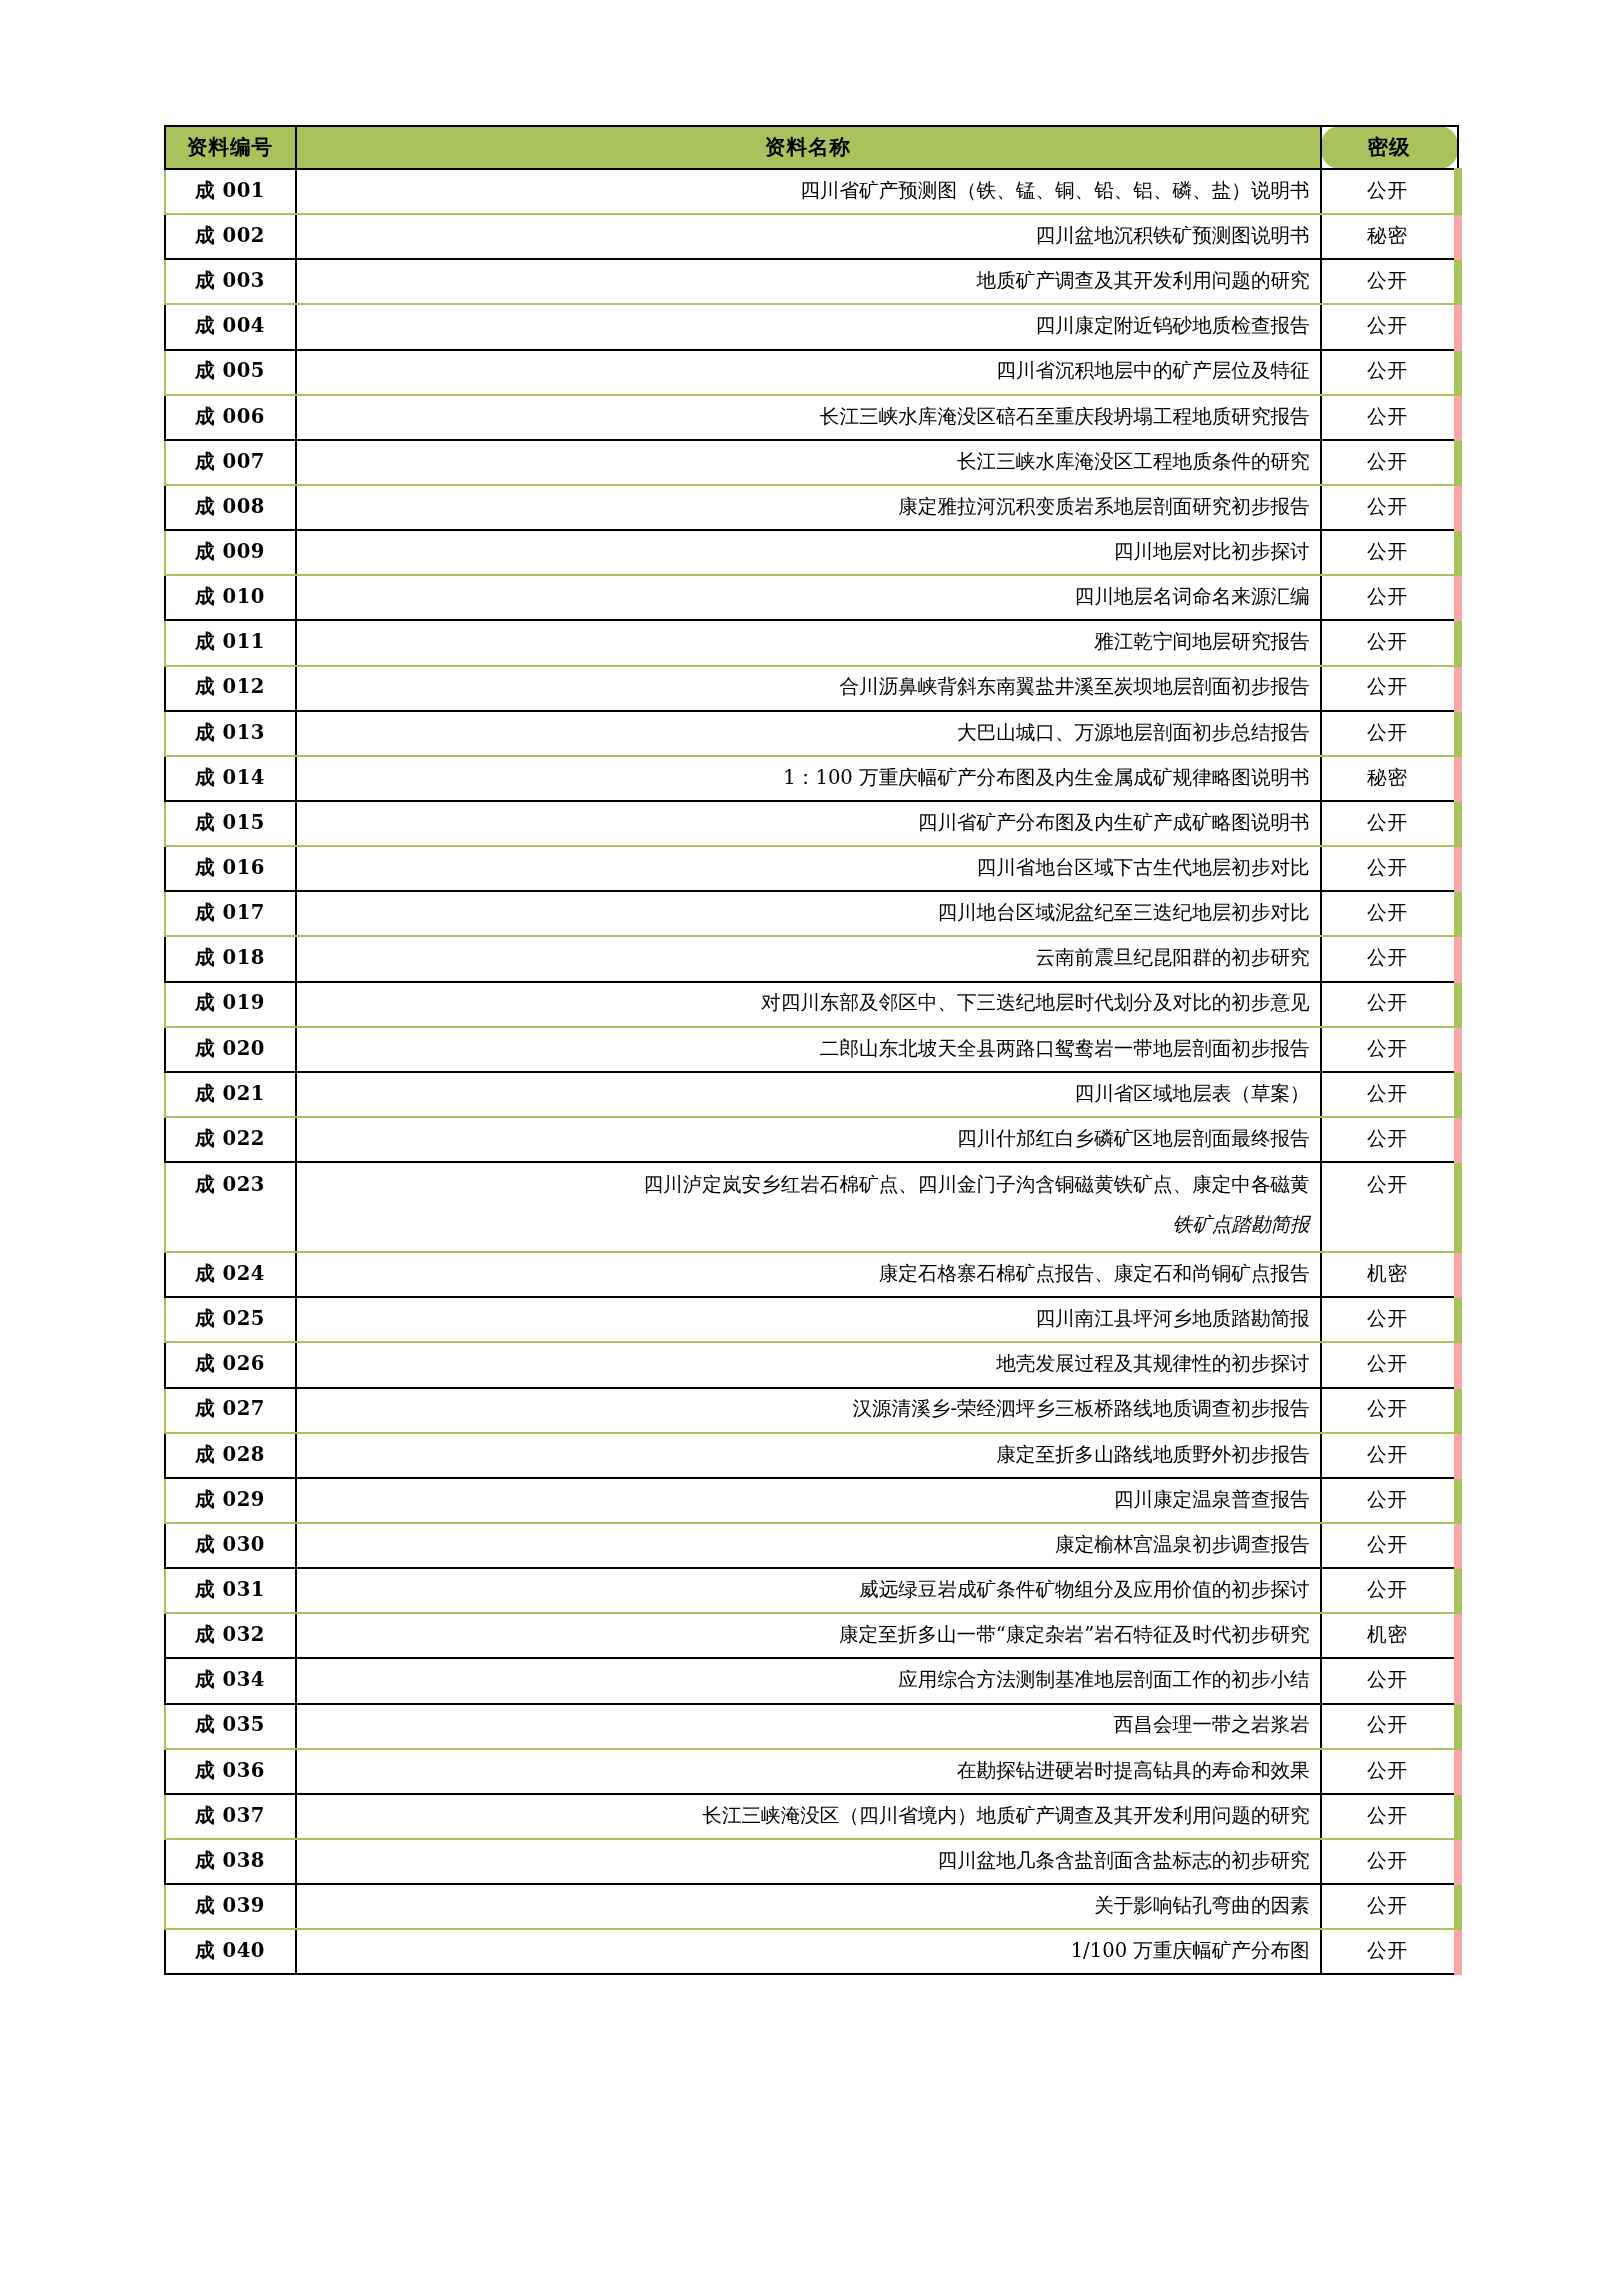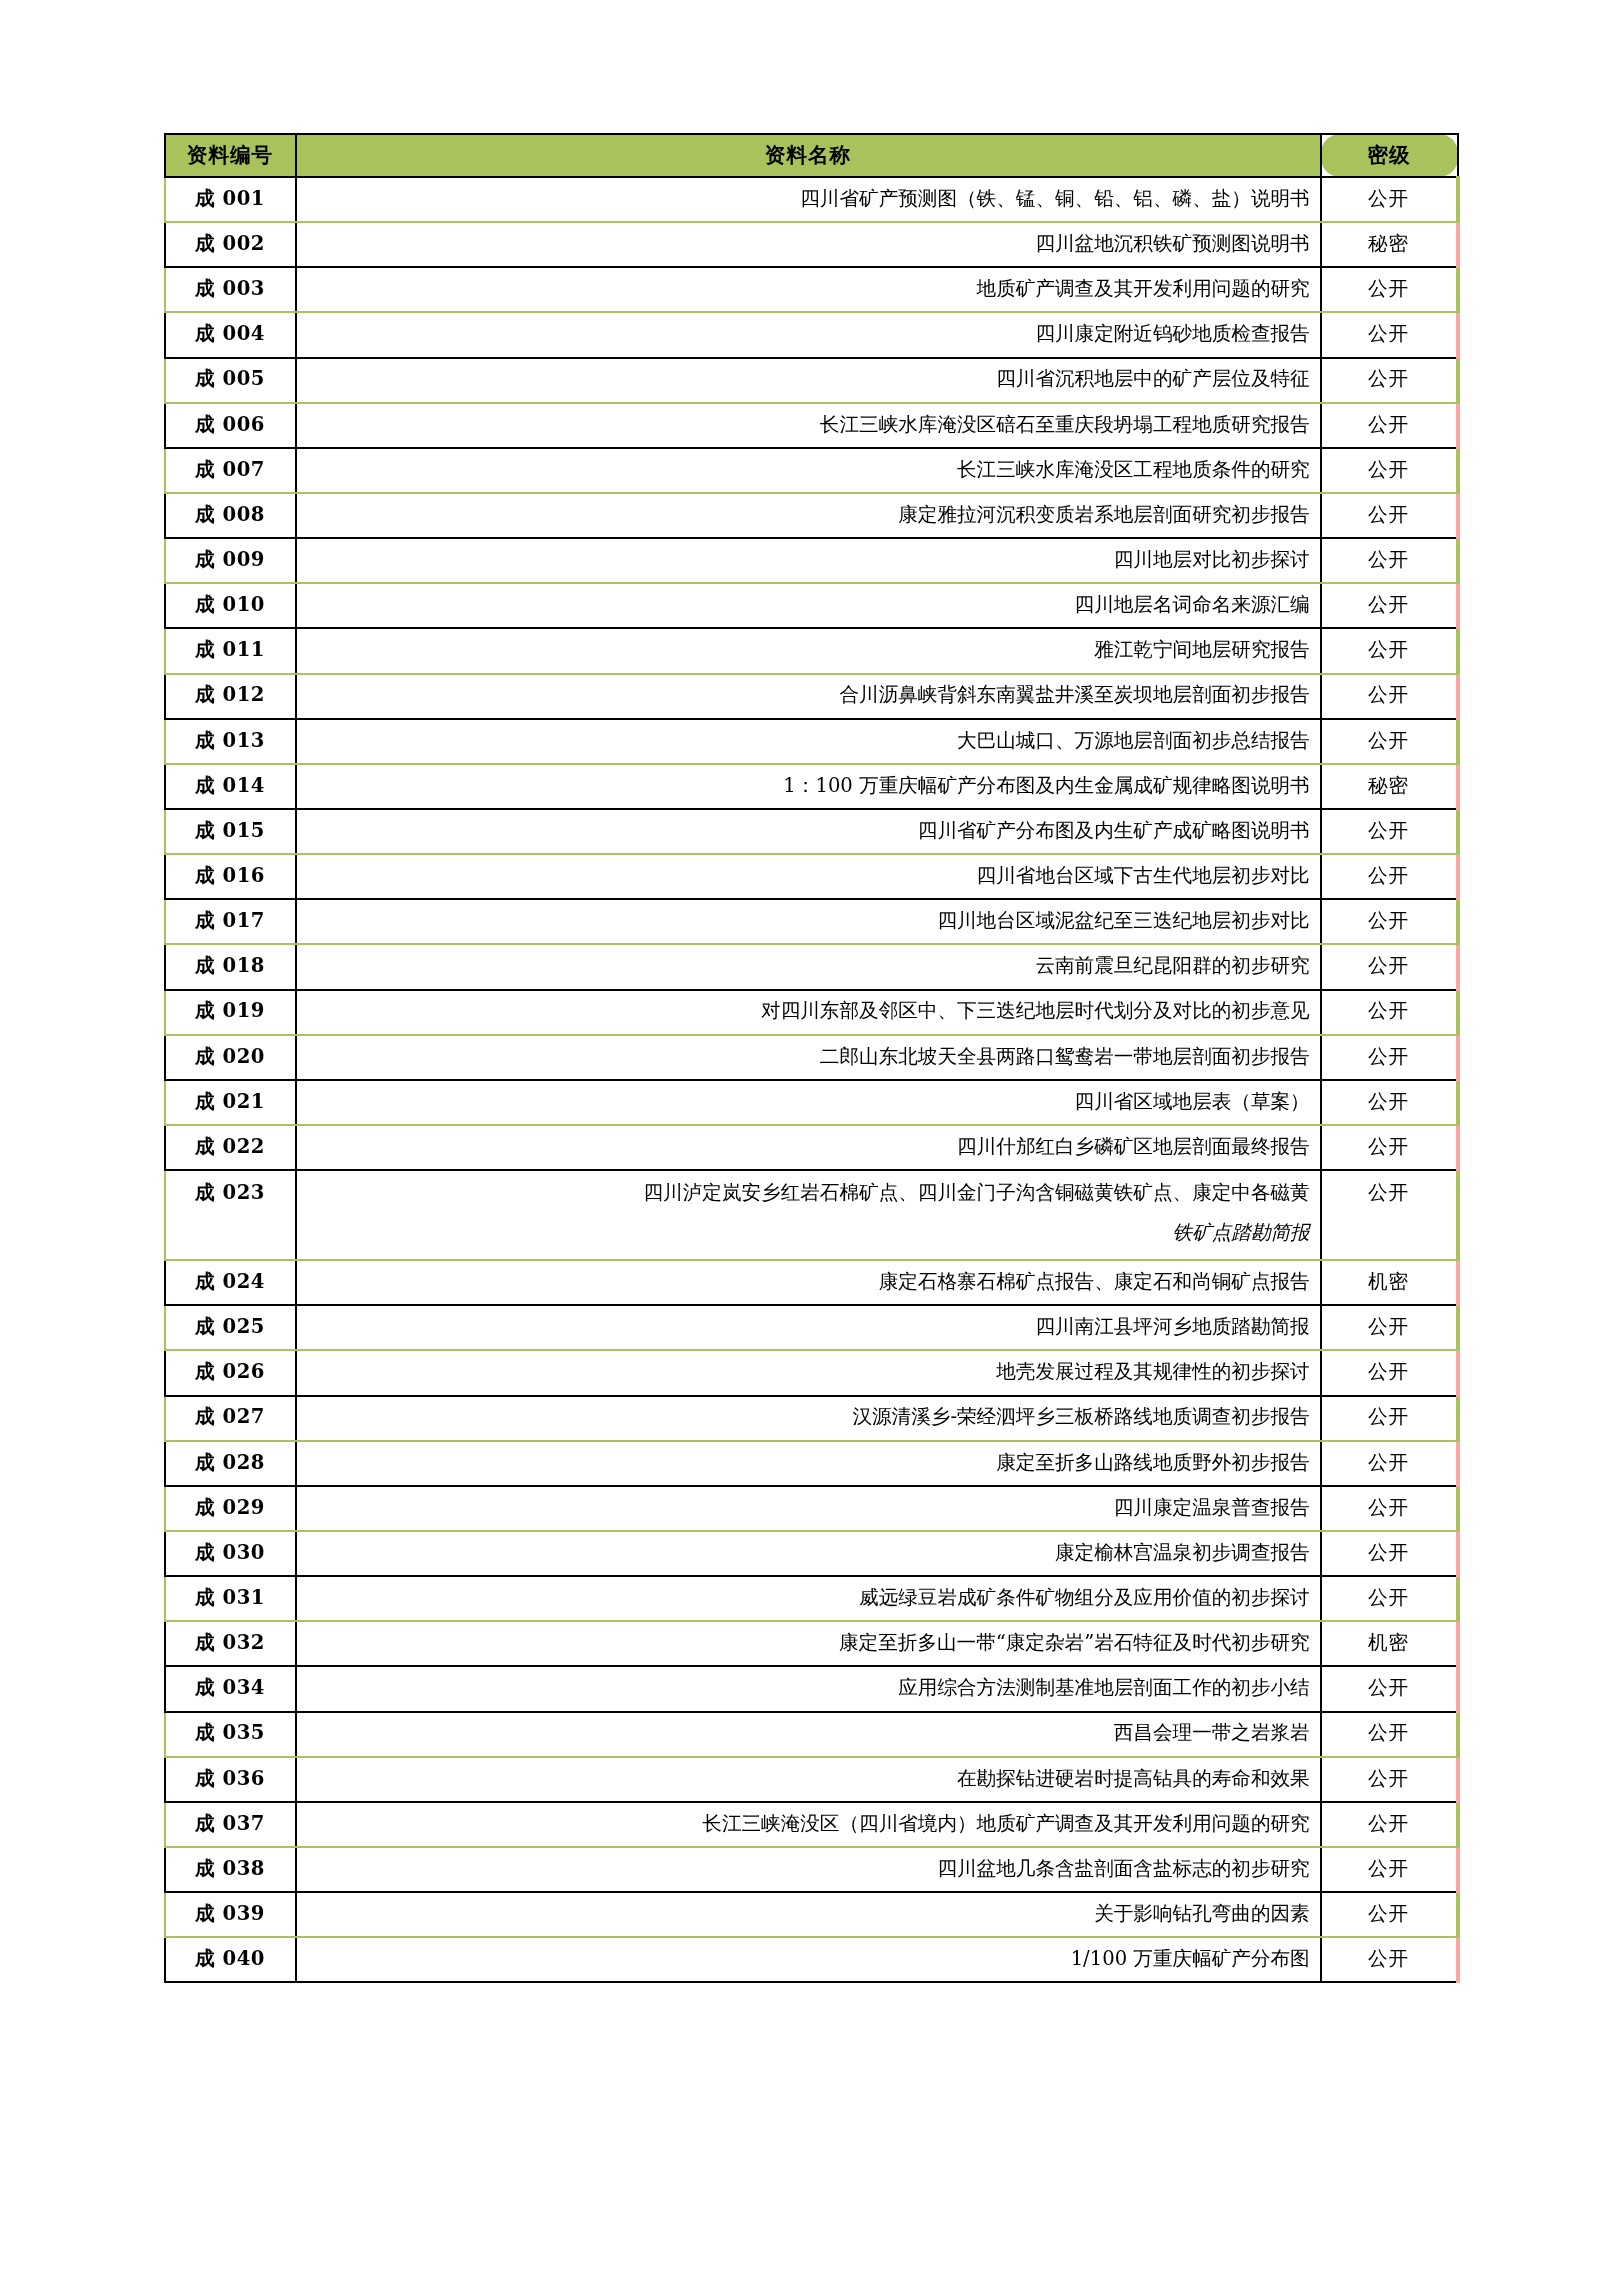--- a/index.html
+++ b/index.html
@@ -18,21 +18,21 @@
   .page {
     position: relative;
     width: 1621px;
     height: 2293px;
     background: #ffffff;
     box-sizing: border-box;
     padding: 125px 0 0 0;
   }
 
   .table-wrap {
-    margin: 8px auto;
+    margin: 0 auto;
     width: 1294px;
   }
 
   table.catalog {
     width: 1294px;
     border-collapse: collapse;
     table-layout: fixed;
     background: #ffffff;
   }
 
@@ -71,21 +71,21 @@
     box-sizing: border-box;
     vertical-align: middle;
     background: #ffffff;
     color: #000000;
     border-top: 0;
     border-bottom: 2px solid #000000;
     border-left: 2px solid #000000;
     border-right: 0;
   }
   tbody td.td-last {
-    border-right: 4px solid #fca5a5;
+    border-right: 8px solid #fca5a5;
   }
 
   
   tbody tr.band td {
     border-bottom-color: #a8c25c;
     border-left-color: #a8c25c;
     border-bottom-width: 2.9px;
   }
   tbody tr.band td.td-last {
     border-right-color: #a8c25c;

